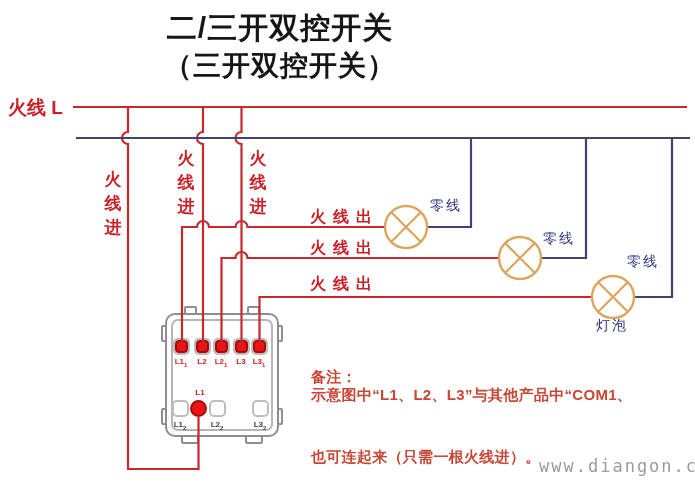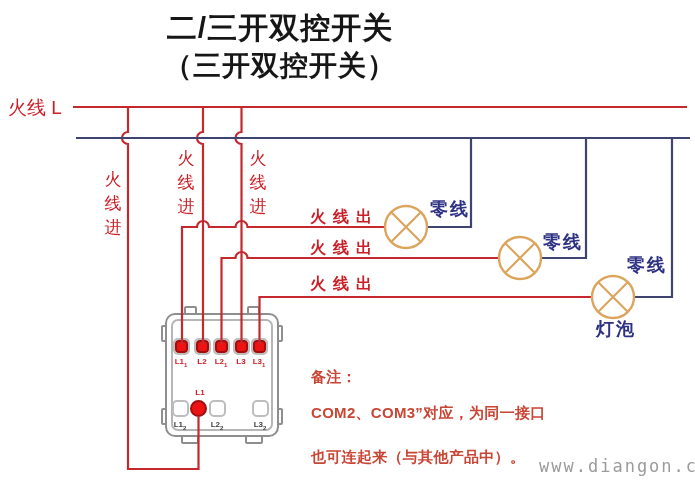--- a/index.html
+++ b/index.html
@@ -9,27 +9,27 @@
     --sw-gray:#8e8e8e; --sw-gray2:#b5b5b5;
     --term-red:#ee1313; --term-red-dk:#9f0f0f;
   }
   html,body{margin:0;padding:0;}
   body{width:695px;height:485px;background:#ffffff;font-family:"Liberation Sans",sans-serif;}
   .canvas{position:relative;width:695px;height:485px;overflow:hidden;background:#fff;}
   .abs{position:absolute;}
   .title{left:0;width:560px;text-align:center;color:#161616;font-weight:bold;}
   .title1{top:8px;font-size:30px;letter-spacing:1px;}
   .title2{top:47px;font-size:28px;letter-spacing:1px;}
-  .bus-lbl{font-size:19px;font-weight:normal;white-space:nowrap;text-align:center;}
+  .bus-lbl{font-size:19px;font-weight:bold;white-space:nowrap;text-align:center;}
   .live-c{color:var(--live-lbl);}
   .neut-c{color:var(--neutral-lbl);}
   .vlabel{width:18px;line-height:24px;word-break:break-all;text-align:center;
-          font-size:17px;font-weight:normal;color:var(--live-lbl);}
+          font-size:17px;font-weight:bold;color:var(--live-lbl);}
   .hlabel{font-size:16px;font-weight:bold;color:var(--live-lbl);letter-spacing:7px;white-space:nowrap;}
-  .nlabel{font-size:18px;font-weight:bold;color:var(--neutral-lbl);letter-spacing:2px;white-space:nowrap;text-align:right;}
+  .nlabel{font-size:14px;font-weight:normal;color:var(--neutral-lbl);letter-spacing:2px;white-space:nowrap;text-align:right;}
   .note-line{font-size:15px;font-weight:bold;color:var(--note);white-space:nowrap;letter-spacing:0.3px;}
   .watermark{font-family:"DejaVu Sans Mono",monospace;font-size:17px;color:#9b9b9b;letter-spacing:2px;white-space:nowrap;}
   svg.wiring{left:0;top:0;z-index:30;}
   
   .sw-outer{left:165px;top:313px;width:114px;height:124px;border:2px solid var(--sw-gray);
             border-radius:10px;background:#fff;z-index:10;box-sizing:border-box;}
   .sw-inner{left:171px;top:319px;width:102px;height:112px;border:2px solid var(--sw-gray2);
             border-radius:7px;background:#fff;z-index:11;box-sizing:border-box;}
   .sw-tab{border:2px solid var(--sw-gray);background:#fff;box-sizing:border-box;z-index:9;border-radius:2px;}
   .term-ring{width:17px;height:17px;border:2px solid #bdbdbd;border-radius:5px;background:#fff;
@@ -126,18 +126,18 @@
   <div class="abs hlabel" style="left:310px;top:207px;z-index:40;">火线出</div>
   <div class="abs hlabel" style="left:310px;top:238px;z-index:40;">火线出</div>
   <div class="abs hlabel" style="left:310px;top:274px;z-index:40;">火线出</div>
 
   <div class="abs nlabel" style="left:430px;top:197px;z-index:40;">零线</div>
   <div class="abs nlabel" style="left:543px;top:230px;z-index:40;">零线</div>
   <div class="abs nlabel" style="left:627px;top:253px;z-index:40;">零线</div>
   <div class="abs nlabel" style="left:596px;top:317px;z-index:40;">灯泡</div>
 
   <div class="abs note-line" style="left:311px;top:368px;z-index:40;">备注：</div>
-  <div class="abs note-line" style="left:311px;top:404px;z-index:40;">COM2、COM3”对应，为同一接口</div>
-  <div class="abs note-line" style="left:311px;top:448px;z-index:40;">也可连起来（与其他产品中）。</div>
+  <div class="abs note-line" style="left:311px;top:386px;z-index:40;">示意图中“L1、L2、L3”与其他产品中“COM1、</div>
+  <div class="abs note-line" style="left:311px;top:448px;z-index:40;">也可连起来（只需一根火线进）。</div>
 
   <div class="abs watermark" style="left:539px;top:456px;z-index:40;">www.diangon.com</div>
 
 </div>
 
 </body></html>

